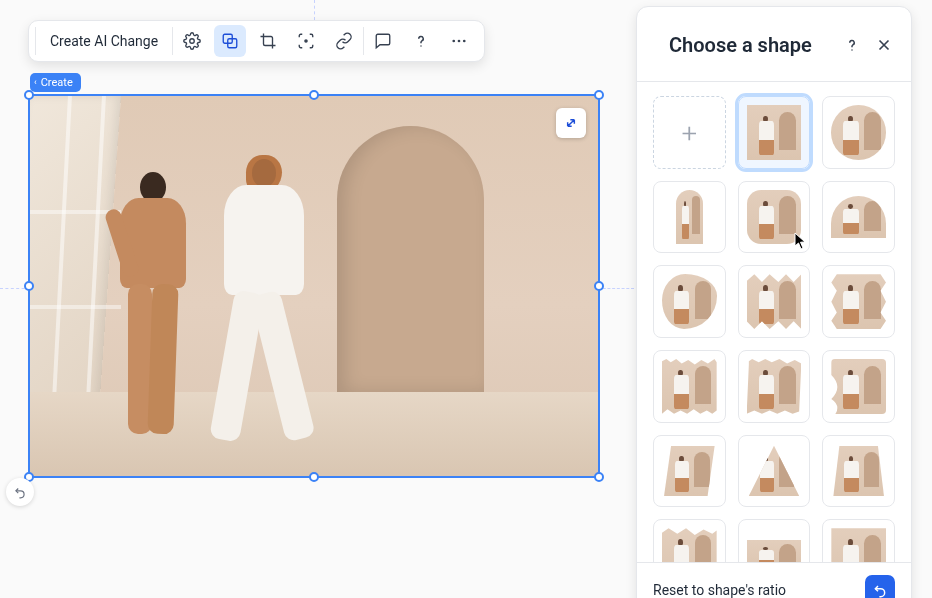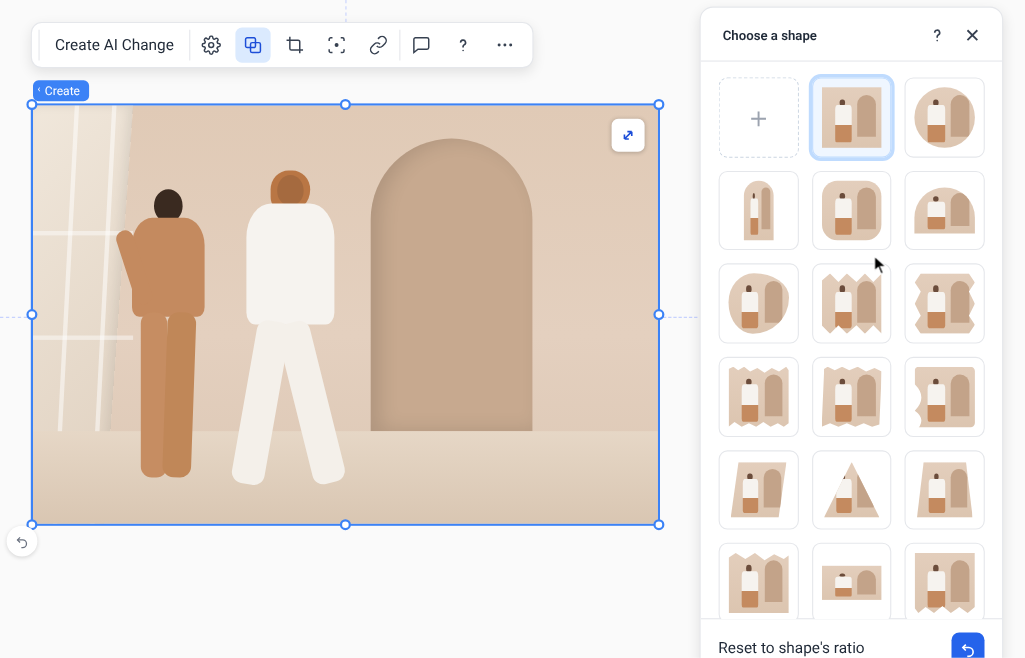--- a/index.html
+++ b/index.html
@@ -285,22 +285,22 @@
     overflow: hidden;
   }
   .panel-header {
     display: flex;
     align-items: center;
     justify-content: space-between;
     padding: 14px 16px 12px 20px;
     border-bottom: 1px solid var(--border);
   }
   .panel-header h2 {
-    margin: 0;
-    font-size: 12px;
+    margin: 12px;
+    font-size: 20px;
     font-weight: 600;
   }
   .panel-header .actions {
     display: flex;
     gap: 10px;
     align-items: center;
     color: #374151;
   }
   .panel-header .actions .ic { cursor: pointer; display:flex; align-items:center; justify-content:center; width:22px; height:22px;}
 

